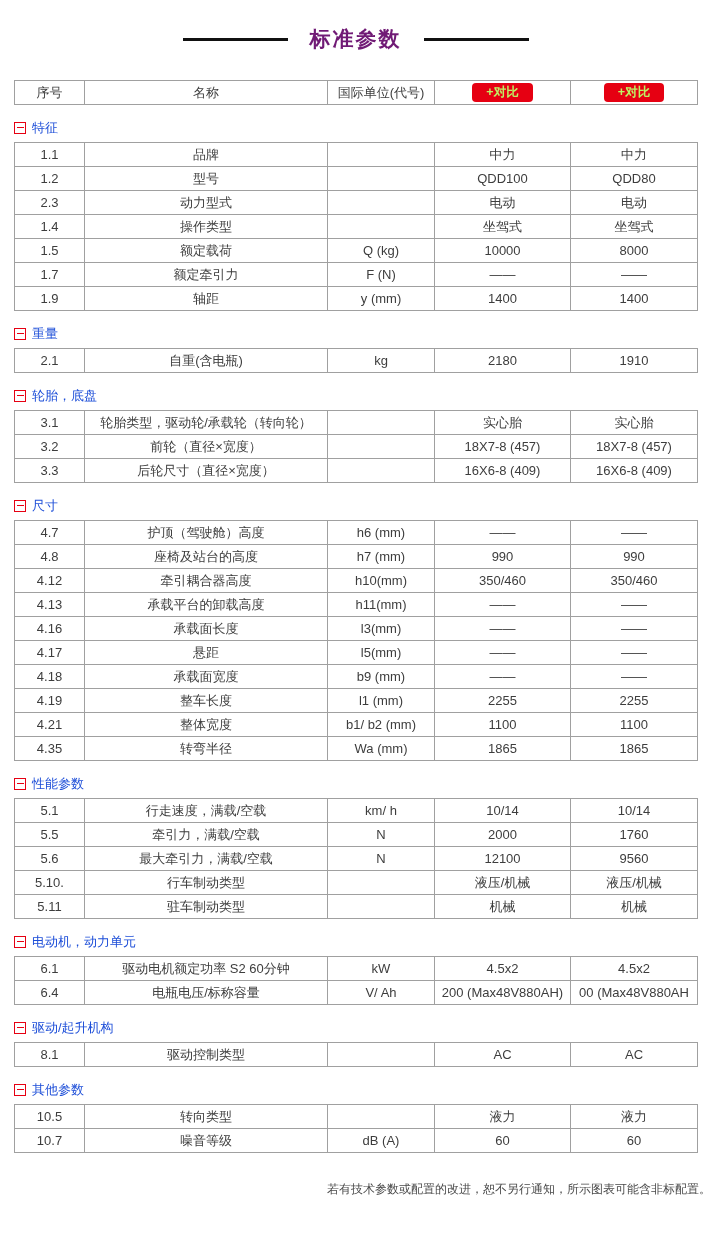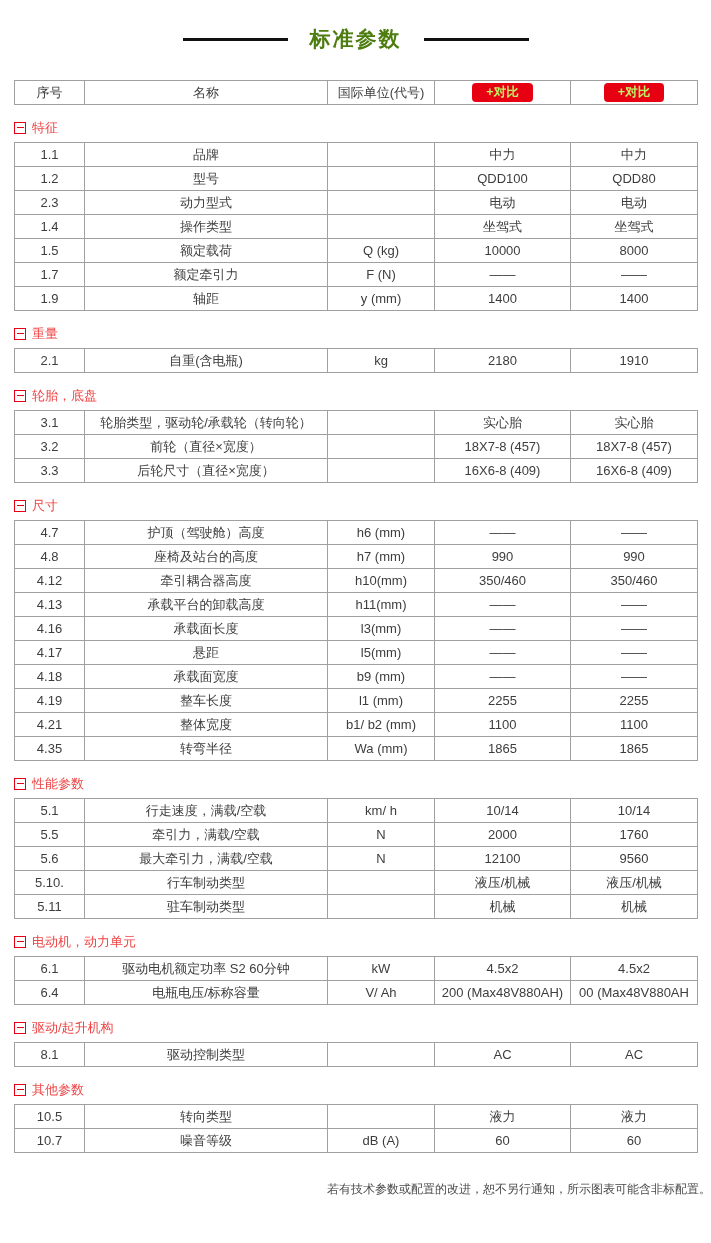--- a/index.html
+++ b/index.html
@@ -11,21 +11,21 @@
     color: #333;
   }
   .page { width: 711px; padding: 25px 0 40px 0; }
 
   
   .title-wrap {
     display: flex; align-items: center; justify-content: center;
     gap: 22px; margin-bottom: 27px;
   }
   .title-line { width: 105px; height: 3px; background: #111; }
-  .title { font-size: 21px; font-weight: bold; color: #4d7c0f; letter-spacing: 2px; }
+  .title { font-size: 21px; font-weight: bold; color: #701a75; letter-spacing: 2px; }
 
   
   table.grid {
     width: 683px; margin-left: 14px;
     border-collapse: collapse; table-layout: fixed;
     border: 1px solid #808080;
   }
   table.grid td {
     border: 1px solid #a0a0a0;
     height: 24px; padding: 0 4px;
@@ -42,21 +42,21 @@
     font-family: inherit;
     border: none; border-radius: 4px;
     padding: 3px 14px; line-height: 1.1;
     cursor: pointer;
   }
 
   
   .sec-label {
     display: flex; align-items: center; gap: 6px;
     margin: 15px 0 7px 14px;
-    font-size: 13px; color: #ef4444; line-height: 15px;
+    font-size: 13px; color: #1d4ed8; line-height: 15px;
     cursor: pointer;
   }
   .minus-icon {
     width: 12px; height: 12px; flex: 0 0 12px;
     border: 1px solid var(--accent);
     background: #fff;
     display: inline-flex; align-items: center; justify-content: center;
   }
   .minus-icon::before {
     content: ""; width: 7px; height: 1px; background: var(--accent);

